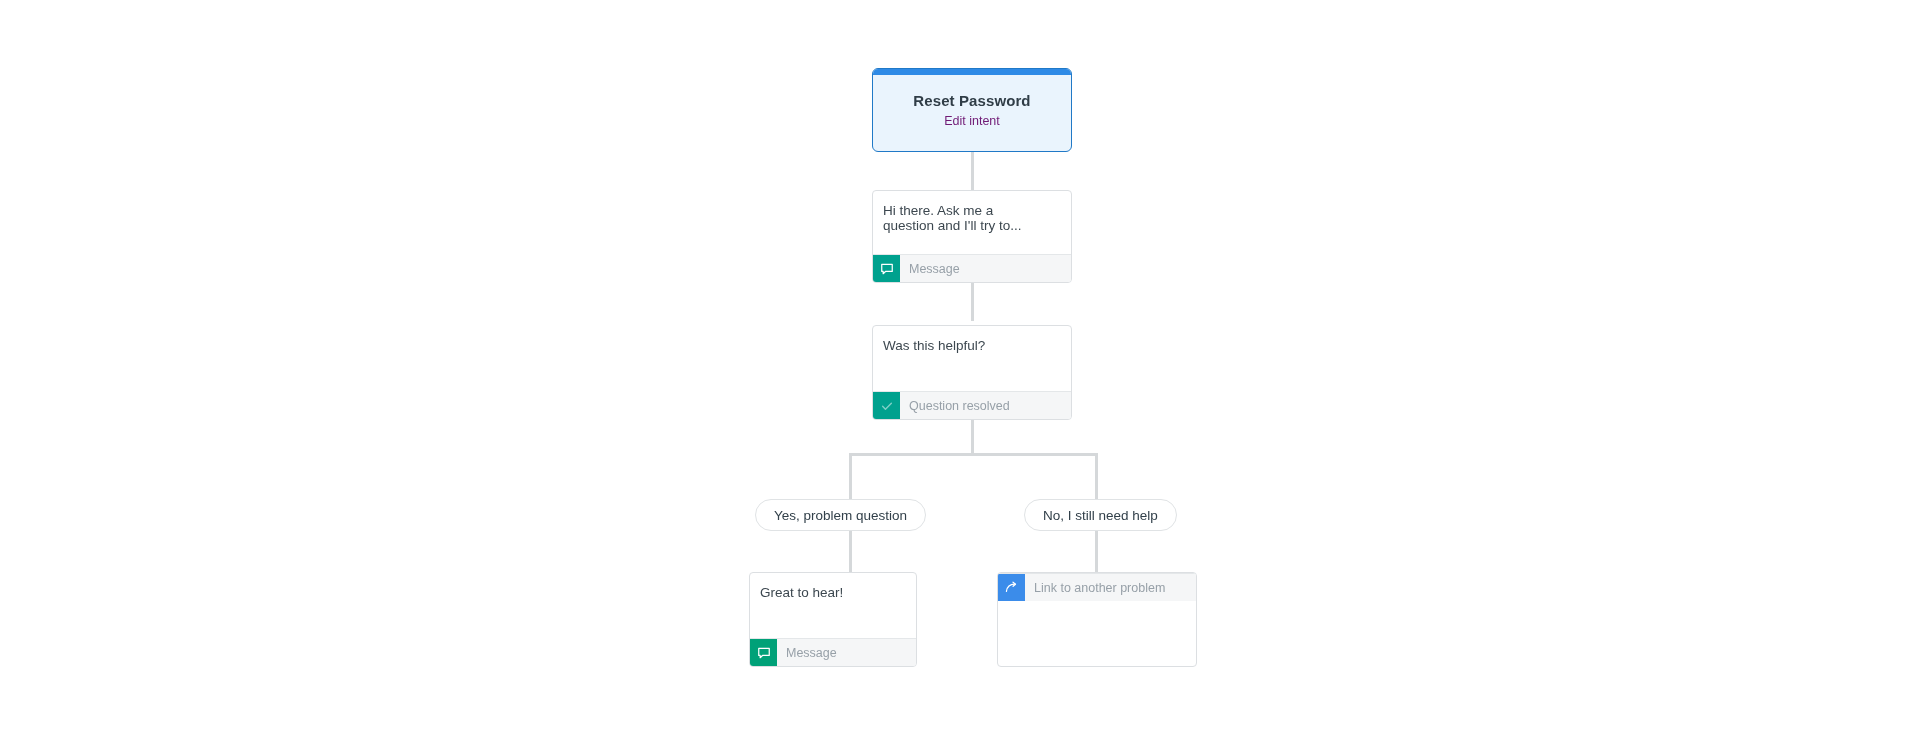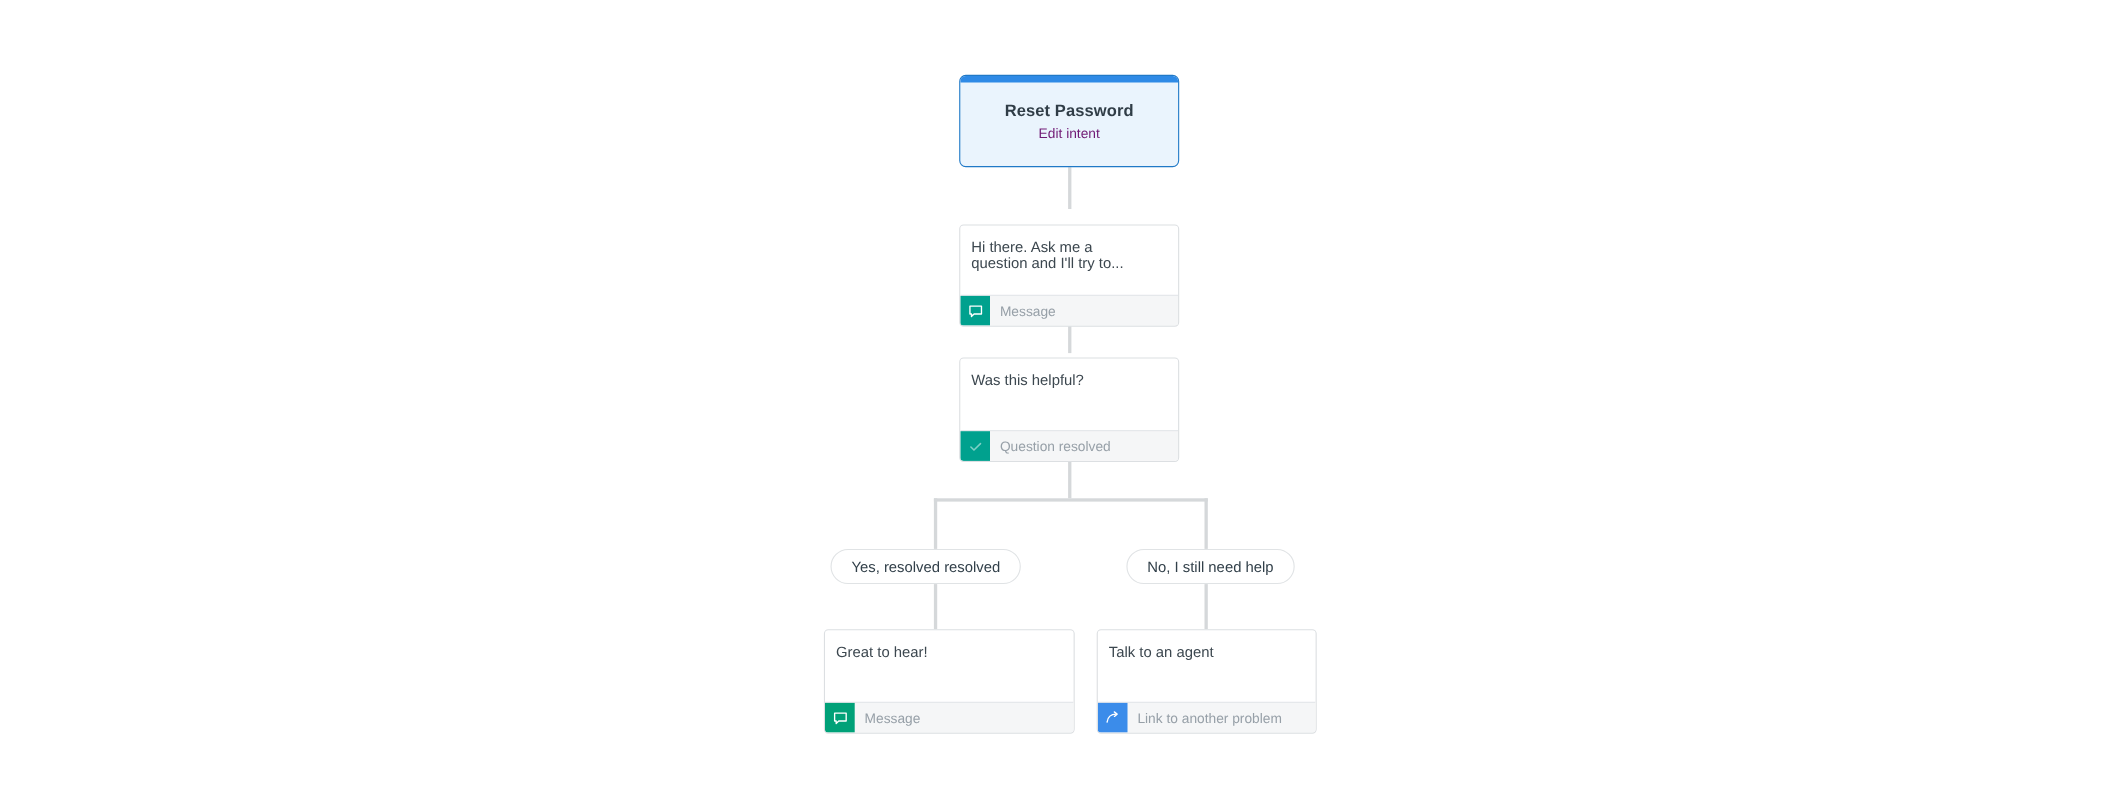--- a/index.html
+++ b/index.html
@@ -155,21 +155,21 @@
   <div class="conn conn-v" style="left:849px; top:531px; height:41px;"></div>
 
   <div class="conn conn-v" style="left:1095px; top:531px; height:41px;"></div>
 
   <div class="intent-node" style="left:872px; top:68px; width:200px; height:84px;">
     <div class="intent-topbar"></div>
     <div class="intent-title">Reset Password</div>
     <div class="intent-link">Edit intent</div>
   </div>
 
-  <div class="step-node" style="left:872px; top:204px; width:200px; height:93px;">
+  <div class="step-node" style="left:872px; top:190px; width:200px; height:93px;">
     <div class="step-body">
       <span class="line">Hi there. Ask me a</span>
       <span class="line">question and I'll try to...</span>
     </div>
     <div class="step-footer">
       <div class="step-icon" style="background:#00a18e;">
         <svg width="14" height="14" viewBox="0 0 16 16" aria-hidden="true">
           <path d="M2 2.6h12v8.2H6.3L3.6 13.4v-2.6H2z" fill="none" stroke="#ffffff" stroke-width="1.4" stroke-linejoin="round"></path>
         </svg>
       </div>
@@ -185,44 +185,41 @@
       <div class="step-icon" style="background:#00a18e;">
         <svg width="14" height="14" viewBox="0 0 16 16" aria-hidden="true">
           <path d="M3 8.4l3.2 3.2L13 4.9" fill="none" stroke="#7fd0c6" stroke-width="1.6" stroke-linecap="round" stroke-linejoin="round"></path>
         </svg>
       </div>
       <div class="step-footer-label">Question resolved</div>
     </div>
   </div>
 
   <div class="pill" style="left:755px; top:499px;">
-    <span>Yes, resolved resolved</span>
+    <span>Yes, problem question</span>
   </div>
   <div class="pill" style="left:1024px; top:499px;">
     <span>No, I still need help</span>
   </div>
 
-  <div class="step-node" style="left:749px; top:572px; width:228px; height:95px;">
+  <div class="step-node" style="left:749px; top:572px; width:168px; height:95px;">
     <div class="step-body">
       <span class="line">Great to hear!</span>
     </div>
     <div class="step-footer">
       <div class="step-icon" style="background:#00a178;">
         <svg width="14" height="14" viewBox="0 0 16 16" aria-hidden="true">
           <path d="M2 2.6h12v8.2H6.3L3.6 13.4v-2.6H2z" fill="none" stroke="#ffffff" stroke-width="1.4" stroke-linejoin="round"></path>
         </svg>
       </div>
       <div class="step-footer-label">Message</div>
     </div>
   </div>
 
   <div class="step-node" style="left:997px; top:572px; width:200px; height:95px;">
-    <div class="step-body">
-      <span class="line">Talk to an agent</span>
-    </div>
     <div class="step-footer">
       <div class="step-icon" style="background:#3b8cea;">
         <svg width="15" height="15" viewBox="0 0 16 16" aria-hidden="true">
           <path d="M2.6 12.2C3.4 6.6 6.6 4.3 11.9 4.5" fill="none" stroke="#ffffff" stroke-width="1.3" stroke-linecap="round"></path>
           <path d="M9.6 2.3l2.7 2.2-2.6 2.2" fill="none" stroke="#ffffff" stroke-width="1.3" stroke-linecap="round" stroke-linejoin="round"></path>
         </svg>
       </div>
       <div class="step-footer-label">Link to another problem</div>
     </div>
   </div>

